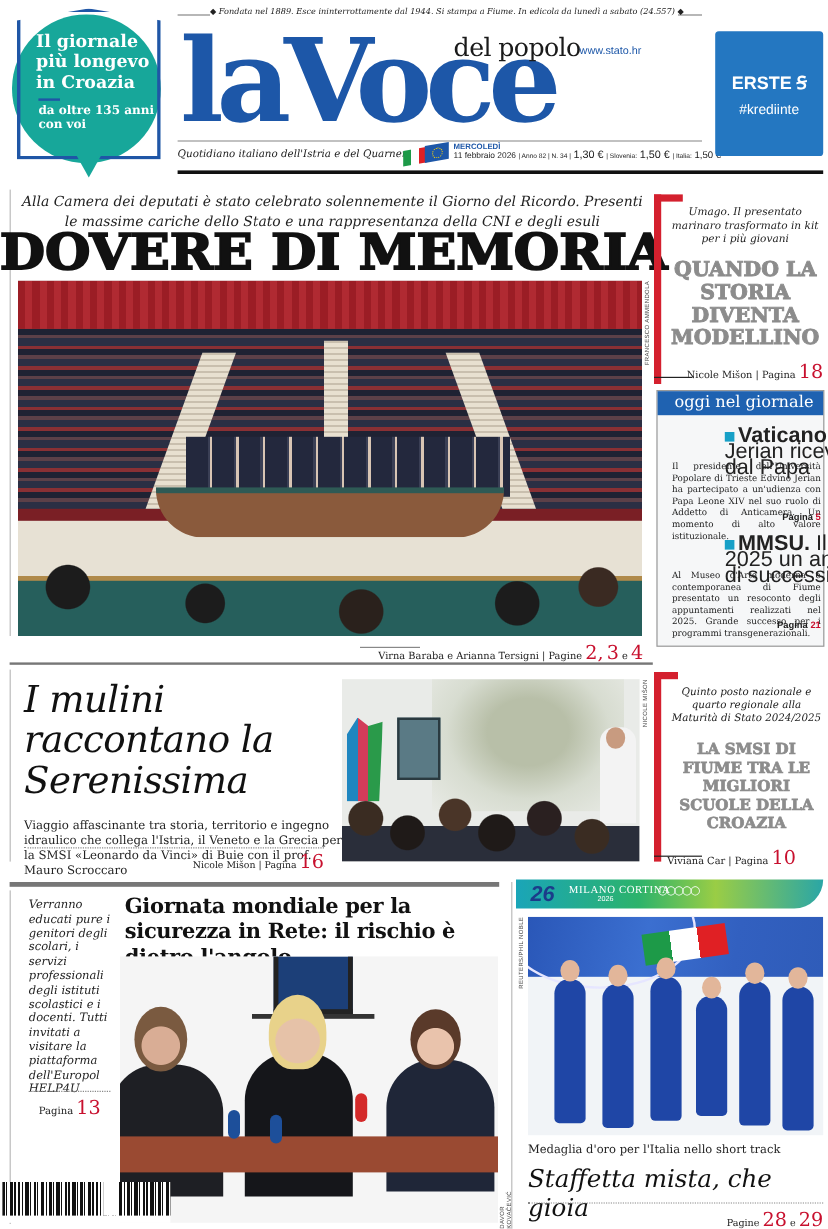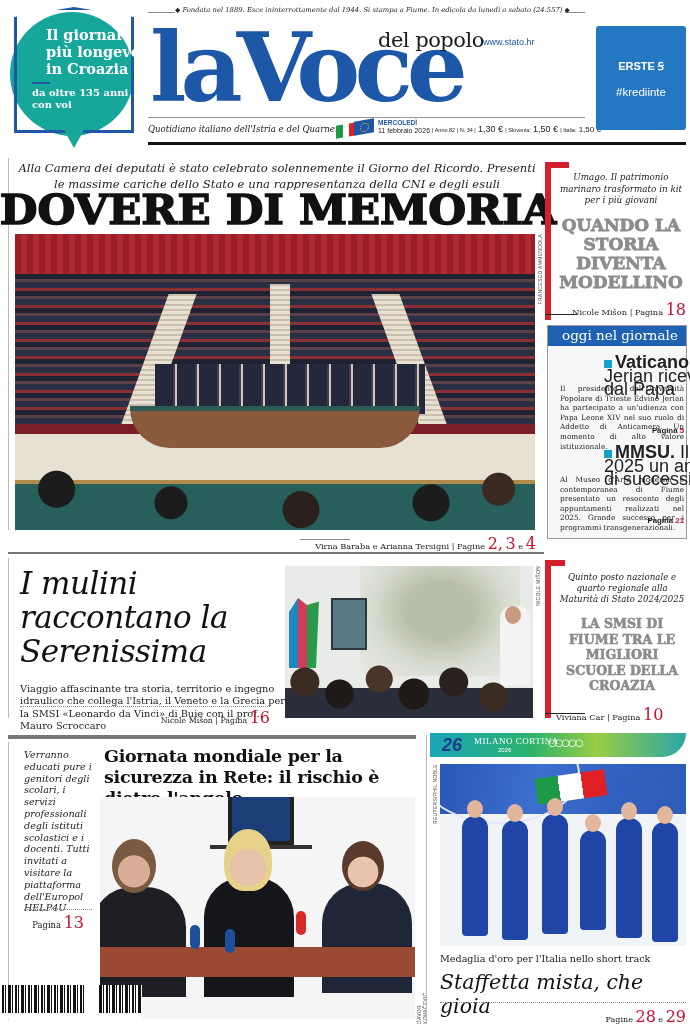--- a/index.html
+++ b/index.html
@@ -5,21 +5,21 @@
   * { box-sizing: border-box; margin: 0; padding: 0; }
   html, body { width: 690px; height: 1024px; background: #ffffff; overflow: hidden; }
   body { position: relative; font-family: "DejaVu Serif", serif; color: #1a1a1a; }
   .abs { position: absolute; }
 
   
   .badge { left: 6px; top: 4px; width: 128px; height: 150px; }
   .badge-circle { position:absolute; left:4px; top:8px; width:124px; height:124px; border-radius:50%; background:#17a79a; }
   .badge-book { position:absolute; left:8px; top:3px; width:120px; height:126px; border:3px solid #1f56a6; border-top-left-radius:0; clip-path: polygon(0 8%, 50% 0, 100% 8%, 100% 100%, 0 100%); }
   .badge-tail { position:absolute; left:58px; top:126px; width:0; height:0; border-left:10px solid transparent; border-right:10px solid transparent; border-top:18px solid #17a79a; }
-  .badge-text1 { position:absolute; left:24px; top:22px; width:100px; color:#fff; font-family:"DejaVu Serif", serif; font-weight:bold; font-size:14.5px; line-height:17px;margin-left:16px; }
+  .badge-text1 { position:absolute; left:24px; top:22px; width:100px; color:#fff; font-family:"DejaVu Serif", serif; font-weight:bold; font-size:14.5px; line-height:17px; }
   .badge-rule { position:absolute; left:26px; top:78px; width:18px; height:2px; background:#1f56a6; }
   .badge-text2 { position:absolute; left:26px; top:83px; width:100px; color:#fff; font-family:"DejaVu Serif", serif; font-weight:bold; font-size:10px; line-height:12px; }
 
   .topline { left: 148px; top: 12px; width: 437px; height: 1px; background: #888; }
   .topline-text { left: 175px; top: 6px; width: 390px; text-align:center; background:#fff; font-style:italic; font-size:6.8px; color:#222; white-space:nowrap; }
   .logo { left: 150px; top: 22px; font-family:"DejaVu Serif", serif; font-weight:bold; color:#1d57a8; font-size:96px; letter-spacing:-6px; line-height:92px; }
   .delpopolo { left: 378px; top: 28px; font-family:"DejaVu Serif", serif; font-size:21px; color:#1a1a1a; letter-spacing:-0.5px; }
   .website { left: 483px; top: 37px; font-family:"Liberation Sans", sans-serif; font-size:9px; color:#1d57a8; }
   .midline { left: 148px; top: 117px; width: 437px; height: 1px; background: #999; }
   .tagline { left: 148px; top: 124px; font-family:"DejaVu Serif", serif; font-style:italic; font-size:8.6px; color:#222; }
@@ -29,21 +29,21 @@
   .flag .eu::after { content:""; position:absolute; left:6px; top:3px; width:7px; height:7px; border:1px dotted #ffd400; border-radius:50%; }
   .dateblock { left: 378px; top: 119px; font-family:"Liberation Sans", sans-serif; line-height:8px; }
   .dateblock .day { font-size:6.5px; color:#1d57a8; font-weight:bold; display:block; }
   .dateblock .date { font-size:7px; color:#222; display:block; }
   .price-line { left: 432px; top: 124px; font-family:"Liberation Sans", sans-serif; font-size:8px; color:#222; white-space:nowrap; }
   .price-line .small { font-size:5.5px; }
   .price-line .big { font-size:9px; }
   .thickline { left: 148px; top: 142px; width: 538px; height: 3px; background: #111; }
 
   .erste { left: 596px; top: 26px; width: 90px; height: 104px; background:#2477c1; border-radius:3px; color:#fff; font-family:"Liberation Sans", sans-serif; text-align:center; }
-  .erste .name { position:absolute; left:0; right:0; top:32px; font-weight:bold; font-size:11px; letter-spacing:0px; }
+  .erste .name { position:absolute; left:0; right:0; top:32px; font-weight:bold; font-size:15px; letter-spacing:0px; }
   .erste .tag { position:absolute; left:0; right:0; top:60px; font-size:11.5px; }
 
   
   .lead-box { left: 8px; top: 158px; width: 1px; height: 372px; background:#bbb; }
   .lead-kicker { left: 12px; top: 160px; width: 530px; text-align:center; font-style:italic; font-size:11.6px; line-height:16px; color:#222; font-family:"DejaVu Serif", serif; }
   .lead-title { left: 14px; top: 189px; width: 528px; text-align:center; font-family:"DejaVu Serif", serif; font-weight:900; font-size:41px; letter-spacing:0px; line-height:42px; color:#111; transform:scaleX(1.06); transform-origin:center; -webkit-text-stroke:1.6px #111; }
   .lead-photo { left: 15px; top: 234px; width: 520px; height: 296px; overflow:hidden; background:#7a1f25; }
   .lead-photo .curtain { position:absolute; left:0; right:0; top:0; height:60px; background:repeating-linear-gradient(90deg,#9b1d25 0 6px,#b02a32 6px 12px); }
   .lead-photo .tiers { position:absolute; left:0; right:0; top:40px; height:150px;
       background: repeating-linear-gradient(0deg, #2b2f44 0 6px, #5c4048 6px 9px, #1f2233 9px 14px, #8a3034 14px 17px); }
@@ -220,21 +220,21 @@
   <span>| Pagine</span>
   <span class="redpage">2</span><span class="redpage">,</span>
   <span class="redpage">3</span>
   <span>e</span>
   <span class="redpage">4</span>
 </div>
 
 <div class="abs red-bracket umago-bar"></div>
 <div class="abs red-bracket umago-top"></div>
 <div class="abs umago-bottom"></div>
-<div class="abs umago-kicker">Umago. Il patrimonio marinaro trasformato in kit per i più giovani</div>
+<div class="abs umago-kicker">Umago. Il presentato marinaro trasformato in kit per i più giovani</div>
 <div class="abs umago-title">QUANDO LA STORIA DIVENTA MODELLINO</div>
 <div class="abs umago-byline">
   <span>Nicole Mišon</span>
   <span>| Pagina</span>
   <span class="redpage">18</span>
 </div>
 
 <div class="abs oggi-box"></div>
 <div class="abs oggi-head">oggi nel giornale</div>
 

